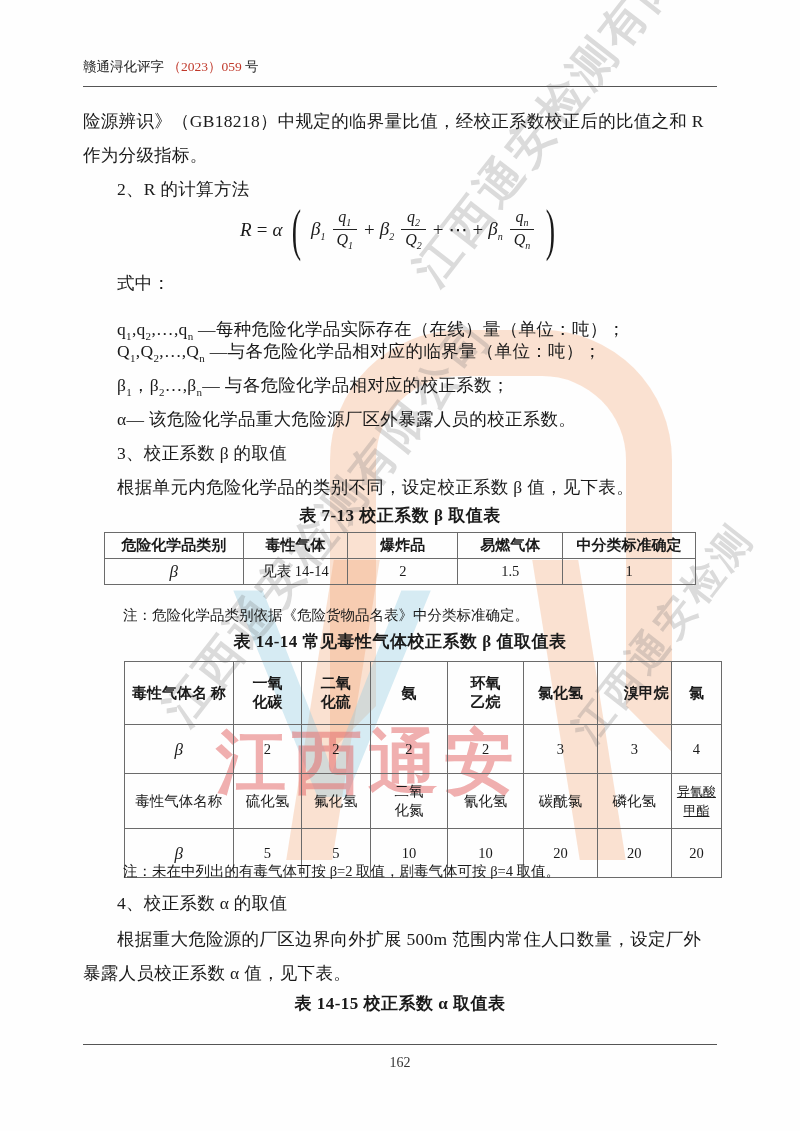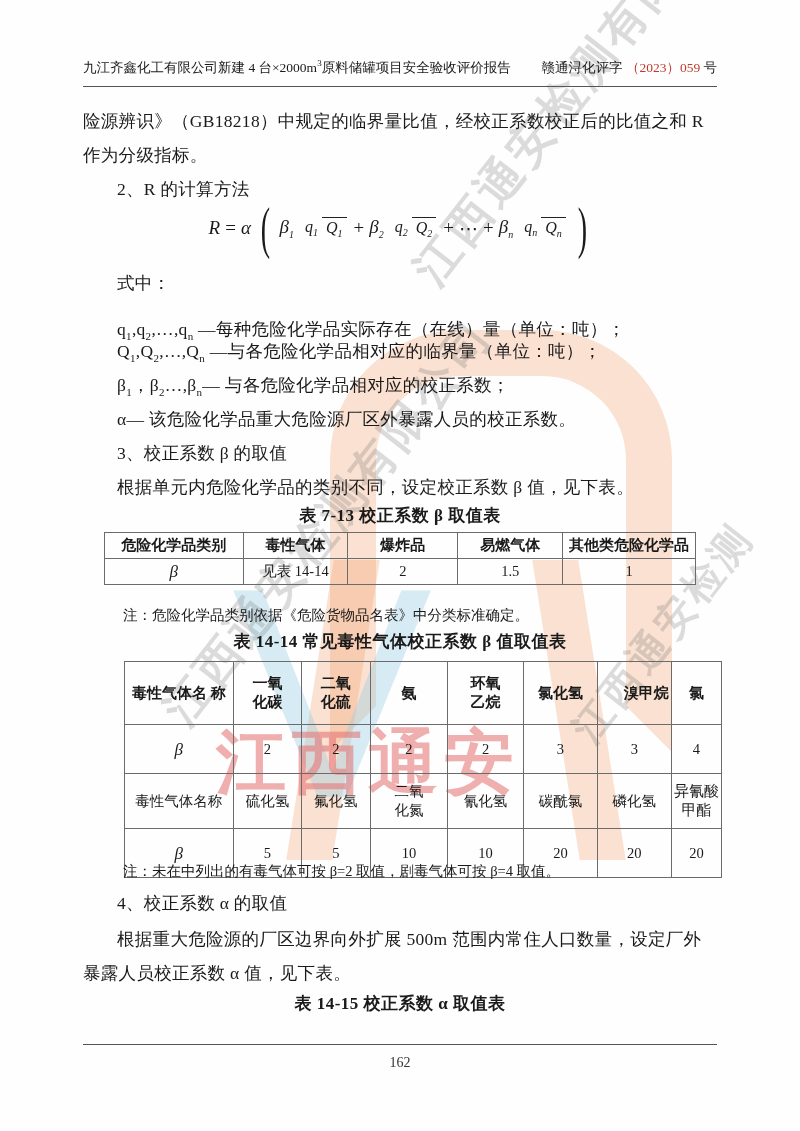--- a/index.html
+++ b/index.html
@@ -166,21 +166,21 @@
   .paren {
     font-size: 56px;
     font-style: normal;
     font-weight: 300;
     line-height: 0.72;
     transform: scaleX(0.5);
     display: inline-block;
   }
   .frac {
     display: inline-flex;
-    flex-direction: row;
+    flex-direction: column;
     align-items: center;
     font-size: 16px;
     margin: 0 2px;
     vertical-align: middle;
   }
   .frac .num { padding: 0 4px 1px 4px; }
   .frac .den { padding: 1px 4px 0 4px; border-top: 1.2px solid #222; }
   .vsub { font-size: 10px; vertical-align: sub; font-style: italic; }
 
   
@@ -252,21 +252,20 @@
     <div class="wm-blue-v">V</div>
     <div class="wm-gray-text wm-g1">江西通安检测有限公司</div>
     <div class="wm-gray-text wm-g2">江西通安检测有限公司</div>
     <div class="wm-gray-text wm-g3">江西通安检测</div>
     <div class="wm-red-text">江西通安</div>
   </div>
 
   <div class="content">
 
     <div class="doc-header">
-      <span class="hdr-left">九江齐鑫化工有限公司新建 4 台×2000m<span class="sup">3</span>原料储罐项目安全验收评价报告</span>
       <span class="hdr-right"><span>赣通浔化评字</span> <span class="hdr-red">（2023）059</span> <span>号</span></span>
     </div>
     <div class="header-rule"></div>
 
     <div class="para" style="top:104px;">险源辨识》（GB18218）中规定的临界量比值，经校正系数校正后的比值之和 R 作为分级指标。</div>
 
     <div class="para" style="top:172px; text-indent:34px;">2、R 的计算方法</div>
 
     <div class="formula" style="top:208px;">
       <span class="frm">
@@ -310,21 +309,21 @@
 
     <div class="table-title" style="top:504px;">表 7-13    校正系数 β 取值表</div>
 
     <table class="doc-table" style="left:104px; top:532px; width:592px;">
       <tbody>
         <tr>
           <td class="bold" style="width:140px;margin-top:25px;">危险化学品类别</td>
           <td class="bold" style="width:104px;">毒性气体</td>
           <td class="bold" style="width:110px;">爆炸品</td>
           <td class="bold" style="width:104px;">易燃气体</td>
-          <td class="bold" style="width:134px;">其他类危险化学品</td>
+          <td class="bold" style="width:134px;">中分类标准确定</td>
         </tr>
         <tr>
           <td class="beta-cell">β</td>
           <td>见表 14-14</td>
           <td>2</td>
           <td>1.5</td>
           <td>1</td>
         </tr>
       </tbody>
     </table>
@@ -356,21 +355,21 @@
           <td>4</td>
         </tr>
         <tr>
           <td style="height:48px;">毒性气体名称</td>
           <td>硫化氢</td>
           <td>氟化氢</td>
           <td><span>二氧</span><br><span>化氮</span></td>
           <td>氰化氢</td>
           <td>碳酰氯</td>
           <td>磷化氢</td>
-          <td style="font-size:15px;">异氰酸甲酯</td>
+          <td style="font-size:13px;text-decoration:underline;">异氰酸甲酯</td>
         </tr>
         <tr>
           <td class="beta-cell" style="height:42px;">β</td>
           <td>5</td>
           <td>5</td>
           <td>10</td>
           <td>10</td>
           <td>20</td>
           <td>20</td>
           <td>20</td>

